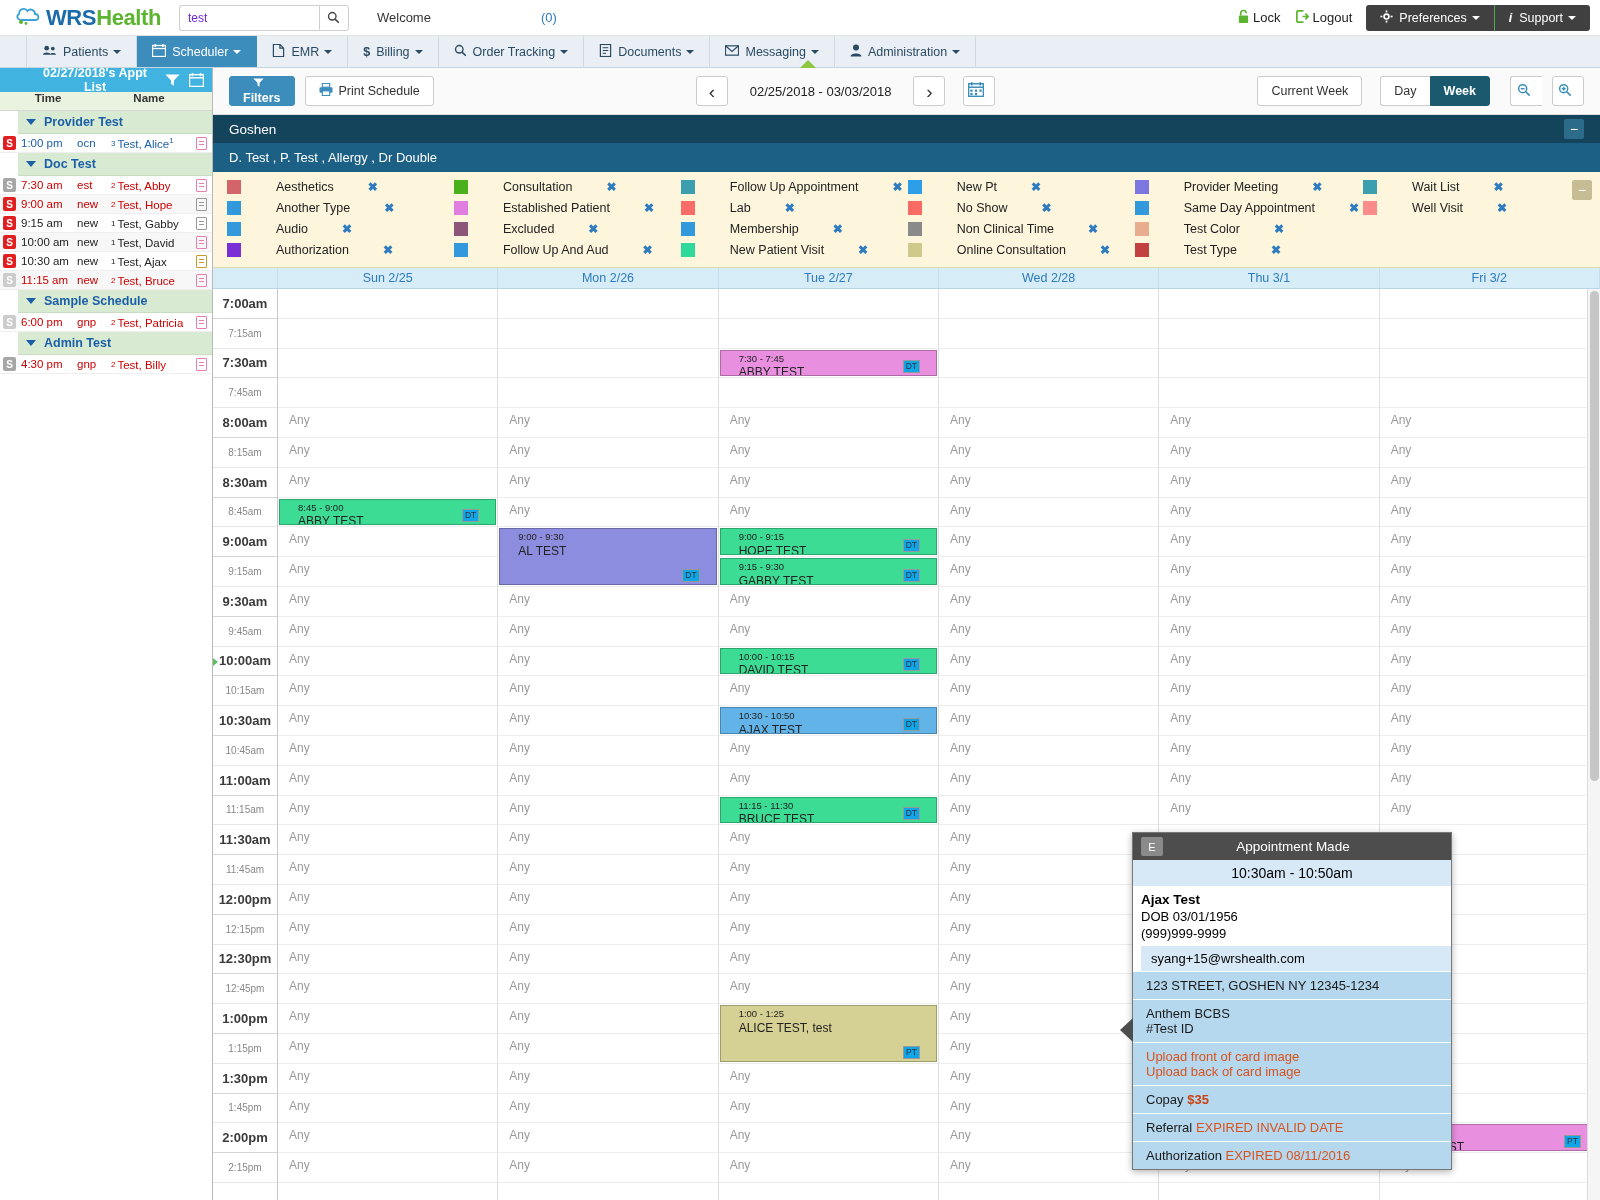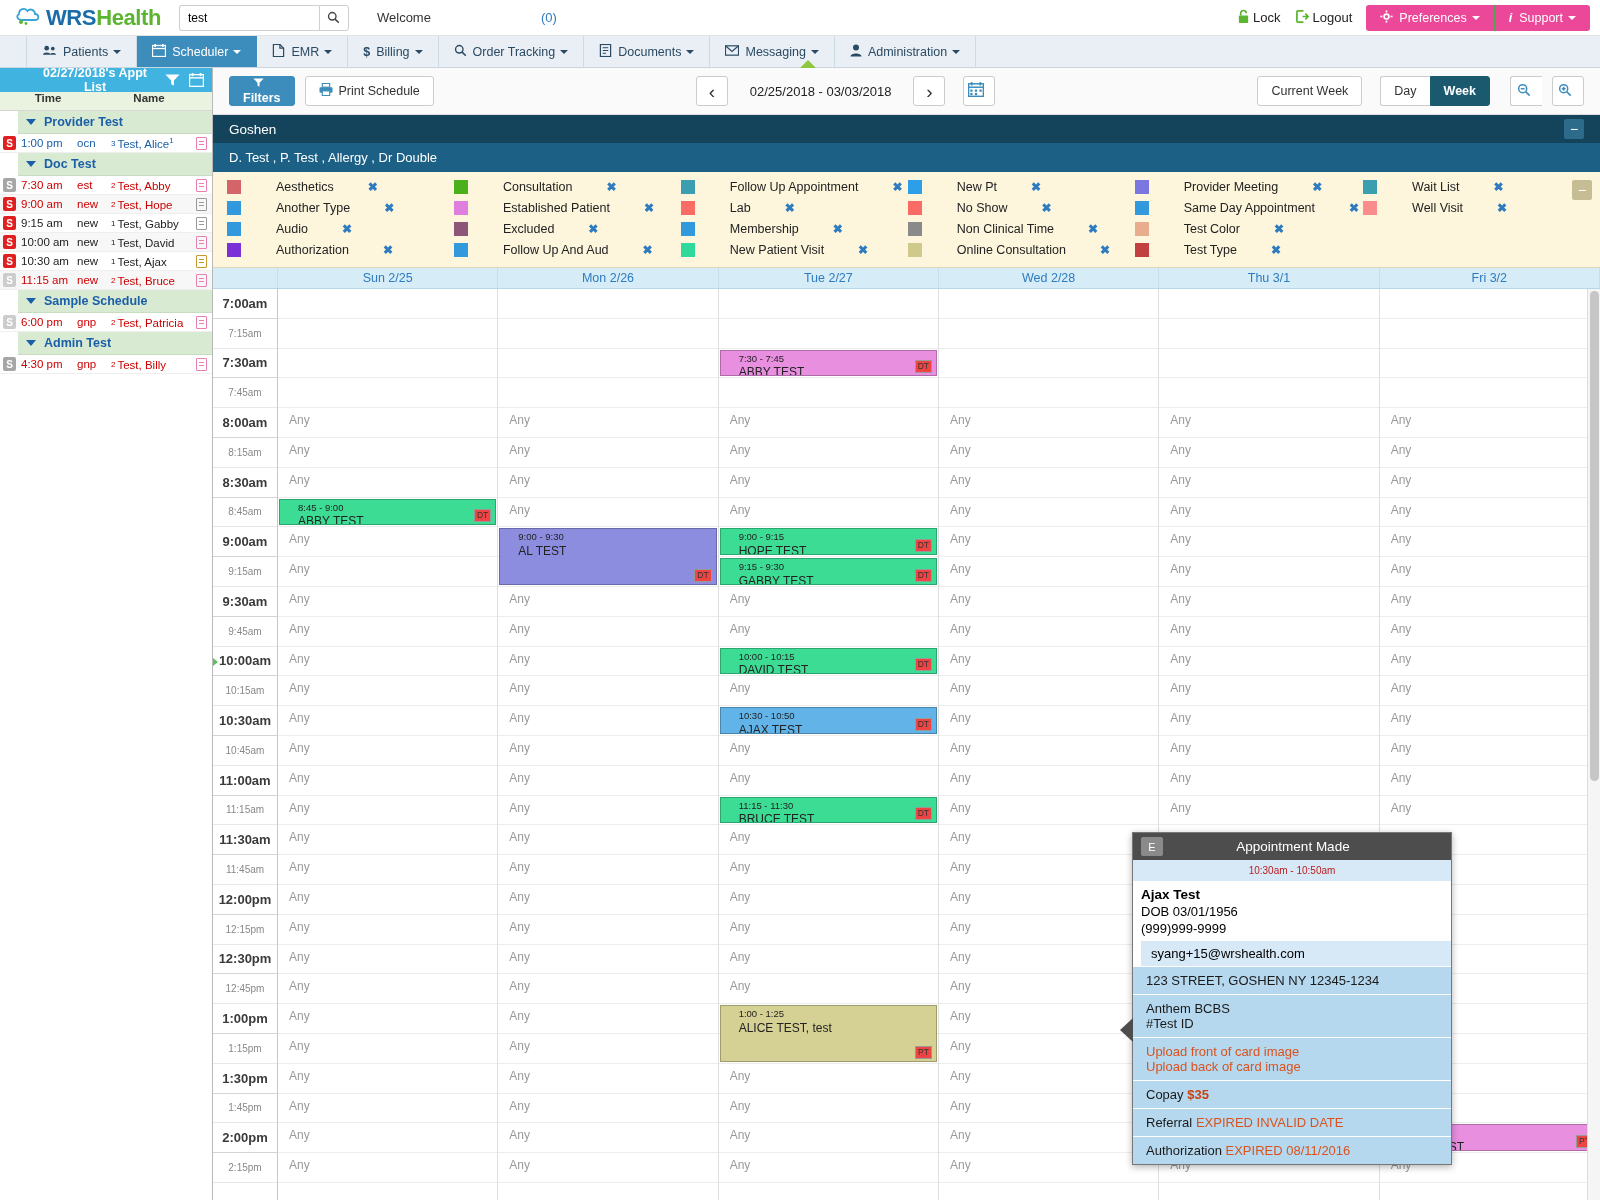--- a/index.html
+++ b/index.html
@@ -24,35 +24,35 @@
   }
   #logo { display: flex; align-items: center; font-size: 22px; font-weight: bold; letter-spacing: -0.4px; }
   #logo .cloud { margin-right: 2px; }
   #logo .wrs { color: #1b6ca8; }
   #logo .health { color: #5cb531; }
 
   .searchwrap { display: flex; margin-left: 18px; height: 26px; }
   .searchwrap input {
     width: 140px; height: 26px; border: 1px solid #cfcfcf; border-right: none;
     border-radius: 3px 0 0 3px; padding: 0 8px; font-size: 12px;
-    font-family: "Liberation Sans", sans-serif; color: #000000; outline: none;
+    font-family: "Liberation Sans", sans-serif; color: #6d28d9; outline: none;
   }
   .searchwrap .sbtn {
     width: 30px; height: 26px; border: 1px solid #cfcfcf; border-radius: 0 3px 3px 0;
     background: #fff; display: flex; align-items: center; justify-content: center;
     cursor: pointer; color: #444;
   }
   #welcome { margin-left: 28px; font-size: 13px; color: #333; }
   #notifcount { margin-left: 110px; font-size: 13px; color: #2e7bbf; }
 
   #topright { margin-left: auto; display: flex; align-items: center; gap: 0px; }
   .topLink { display: flex; align-items: center; font-size: 13px; color: #222; margin-right: 14px; cursor: pointer; }
   .topLink svg { margin-right: 3px; }
   .grnbtn {
-    background: #ec4899; color: #fff; font-size: 12.5px;
+    background: #404040; color: #fff; font-size: 12.5px;
     height: 26px; display: flex; align-items: center; padding: 0 14px; cursor: pointer;
   }
   .grnbtn.first { border-radius: 3px 0 0 3px; }
   .grnbtn.last  { border-radius: 0 3px 3px 0; border-left: 1px solid #4ca84c; }
   .caret { display:inline-block; width:0;height:0;border-left:4px solid transparent;border-right:4px solid transparent;border-top:4px solid currentColor; margin-left:5px; }
 
   
   #navbar {
     height: 32px; background: #e9eff4; border-bottom: 1px solid #c9d6e0;
     display: flex; align-items: stretch; padding-left: 26px; position: relative;
@@ -181,37 +181,37 @@
   .cellrow { height: 29.8px; border-bottom: 1px solid #ededed; font-size: 12px; color: #9a9a9a; padding: 5px 0 0 11px; }
 
   .appt {
     position: absolute; left: 1px; right: 1px; border: 1px solid rgba(0,0,0,0.25);
     font-size: 10.5px; color: #222; padding: 2px 18px; overflow: hidden; cursor: pointer;
     line-height: 1.25;
   }
   .appt .t { font-size: 9.5px; }
   .appt .n { font-size: 12px; margin-top: 1px; }
   .appt .tag {
-    position: absolute; right: 4px; bottom: 2px; background: #ef4444; border: 1px solid #999;
+    position: absolute; right: 16px; bottom: 2px; background: #0ea5e9; border: 1px solid #999;
     font-size: 8.5px; padding: 0 2px; color: #333; line-height: 11px;
   }
 
   
   #nowmark { position:absolute; left: -4px; width:0;height:0;border-top:7px solid transparent;border-bottom:7px solid transparent;border-left:9px solid #5fbf5f; z-index: 5;}
 
   
   #popup {
     position: absolute; left: 919px; top: 543px; width: 320px;
     border: 1px solid #777; background: #fff; z-index: 50;
     box-shadow: 0 2px 7px rgba(0,0,0,0.3); font-size: 13px;
   }
   #popup .ph { background: #4d4d4d; color: #fff; height: 27px; display: flex; align-items: center; }
   #popup .ph .ebox { width: 22px; height: 19px; background: #8a8a8a; color:#fff; margin-left: 8px; display:flex;align-items:center;justify-content:center; font-size:11px; border-radius:2px;}
   #popup .ph .pt { flex: 1; text-align: center; font-size: 13.5px; padding-right: 28px;}
-  #popup .ptime { background: #d7e9f7; text-align: center; font-size: 10px; color: #b91c1c; padding: 5px 8px; border-bottom:1px solid #fff;}
+  #popup .ptime { background: #d7e9f7; text-align: center; font-size: 14px; color: #000000; padding: 5px 8px; border-bottom:1px solid #fff;}
   #popup .pbody { display: flex; }
   #popup .avatar { width: 104px; flex:none; background: #b2b2b2; display:flex; flex-direction:column; align-items:center; justify-content:flex-end; padding-bottom: 4px; height: 92px;}
   #popup .avatar .up { color: #25628f; font-size: 13px; cursor: pointer; }
   #popup .pinfo { flex: 1; padding: 5px 0 0 8px; }
   #popup .pinfo .nm { font-weight: bold; font-size: 13.5px; }
   #popup .pinfo .ln { font-size: 13px; margin-top: 2px;}
   #popup .pemail { background: #d7e9f7; margin-top: 5px; padding: 5px 10px; font-size: 13px; }
   #popup .prow { background: #b5d8ef; padding: 6px 13px; border-top: 1px solid #fff; font-size: 13px; color:#1a1a1a;}
   #popup .orange { color: #d9531e; }
   #popup .orange-link { color: #d9531e; cursor: pointer; }

